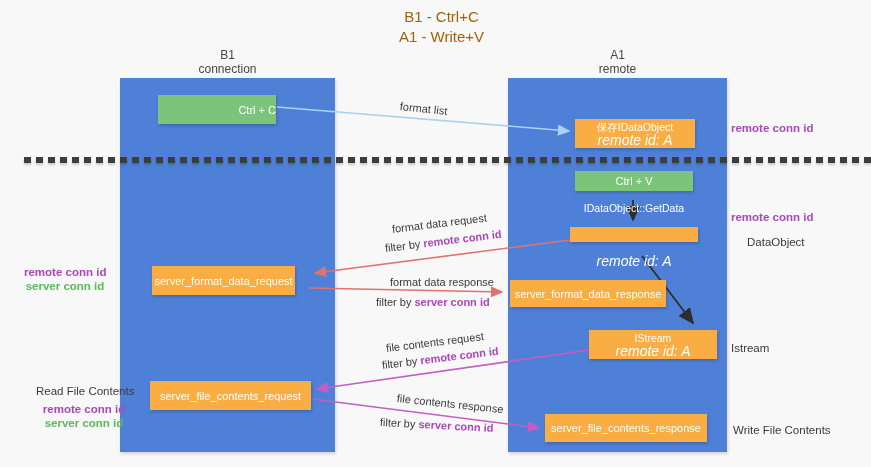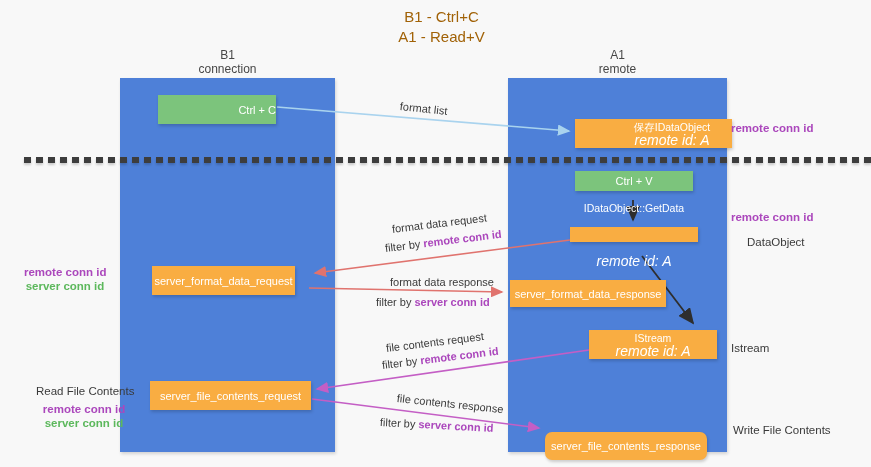--- a/index.html
+++ b/index.html
@@ -63,21 +63,21 @@
   .sideblock{text-align:center;line-height:14px;}
   .z5{z-index:5;}
 </style>
 </head>
 <body>
 
 <div class="stage">
 
   <div class="abs title">
     <div>B1 - Ctrl+C</div>
-    <div>A1 - Read+V</div>
+    <div>A1 - Write+V</div>
   </div>
 
   <div class="abs col-header" style="left:120px;top:49px;width:215px;">
     <div>B1</div>
     <div>connection</div>
   </div>
   <div class="abs col-header" style="left:508px;top:49px;width:219px;">
     <div>A1</div>
     <div>remote</div>
   </div>
@@ -108,21 +108,21 @@
     <line class="edge-magenta" x1="589" y1="350" x2="317" y2="389" marker-end="url(#m-magenta)"></line>
     <line class="edge-magenta" x1="312" y1="399" x2="539" y2="428" marker-end="url(#m-magenta)"></line>
   </svg>
 
   <div class="abs dashedline"></div>
 
   <div class="abs node green z5" style="left:158px;top:95px;width:118px;height:29px;align-items:flex-end;">
     <div>Ctrl + C</div>
   </div>
 
-  <div class="abs node orange z5" style="left:575px;top:119px;width:120px;height:29px;padding-left:37px;">
+  <div class="abs node orange z5" style="left:575px;top:119px;width:120px;height:29px;">
     <div class="l1">保存IDataObject</div>
     <div class="l2">remote id: A</div>
   </div>
 
   <div class="abs node green z5" style="left:575px;top:171px;width:118px;height:20px;">
     <div>Ctrl + V</div>
   </div>
 
   <div class="abs node orange z5" style="left:570px;top:227px;width:128px;height:15px;gap:40px;">
     <div class="l1">IDataObject::GetData</div>
@@ -139,21 +139,21 @@
 
   <div class="abs node orange z5" style="left:589px;top:330px;width:128px;height:29px;">
     <div class="l1">IStream</div>
     <div class="l2">remote id: A</div>
   </div>
 
   <div class="abs node orange z5" style="left:150px;top:381px;width:161px;height:29px;">
     <div>server_file_contents_request</div>
   </div>
 
-  <div class="abs node orange z5" style="left:545px;top:432px;width:162px;height:28px;border-radius:7px;">
+  <div class="abs node orange z5" style="left:545px;top:414px;width:162px;height:28px;">
     <div>server_file_contents_response</div>
   </div>
 
   <div class="abs elabel" style="left:400px;top:100px;transform:rotate(6deg);">format list</div>
 
   <div class="abs elabel" style="left:392px;top:223px;transform:rotate(-7deg);">format data request</div>
   <div class="abs elabel" style="left:385px;top:242px;transform:rotate(-7deg);">
     <span>filter by</span><span class="purple">remote conn id</span>
   </div>
 

